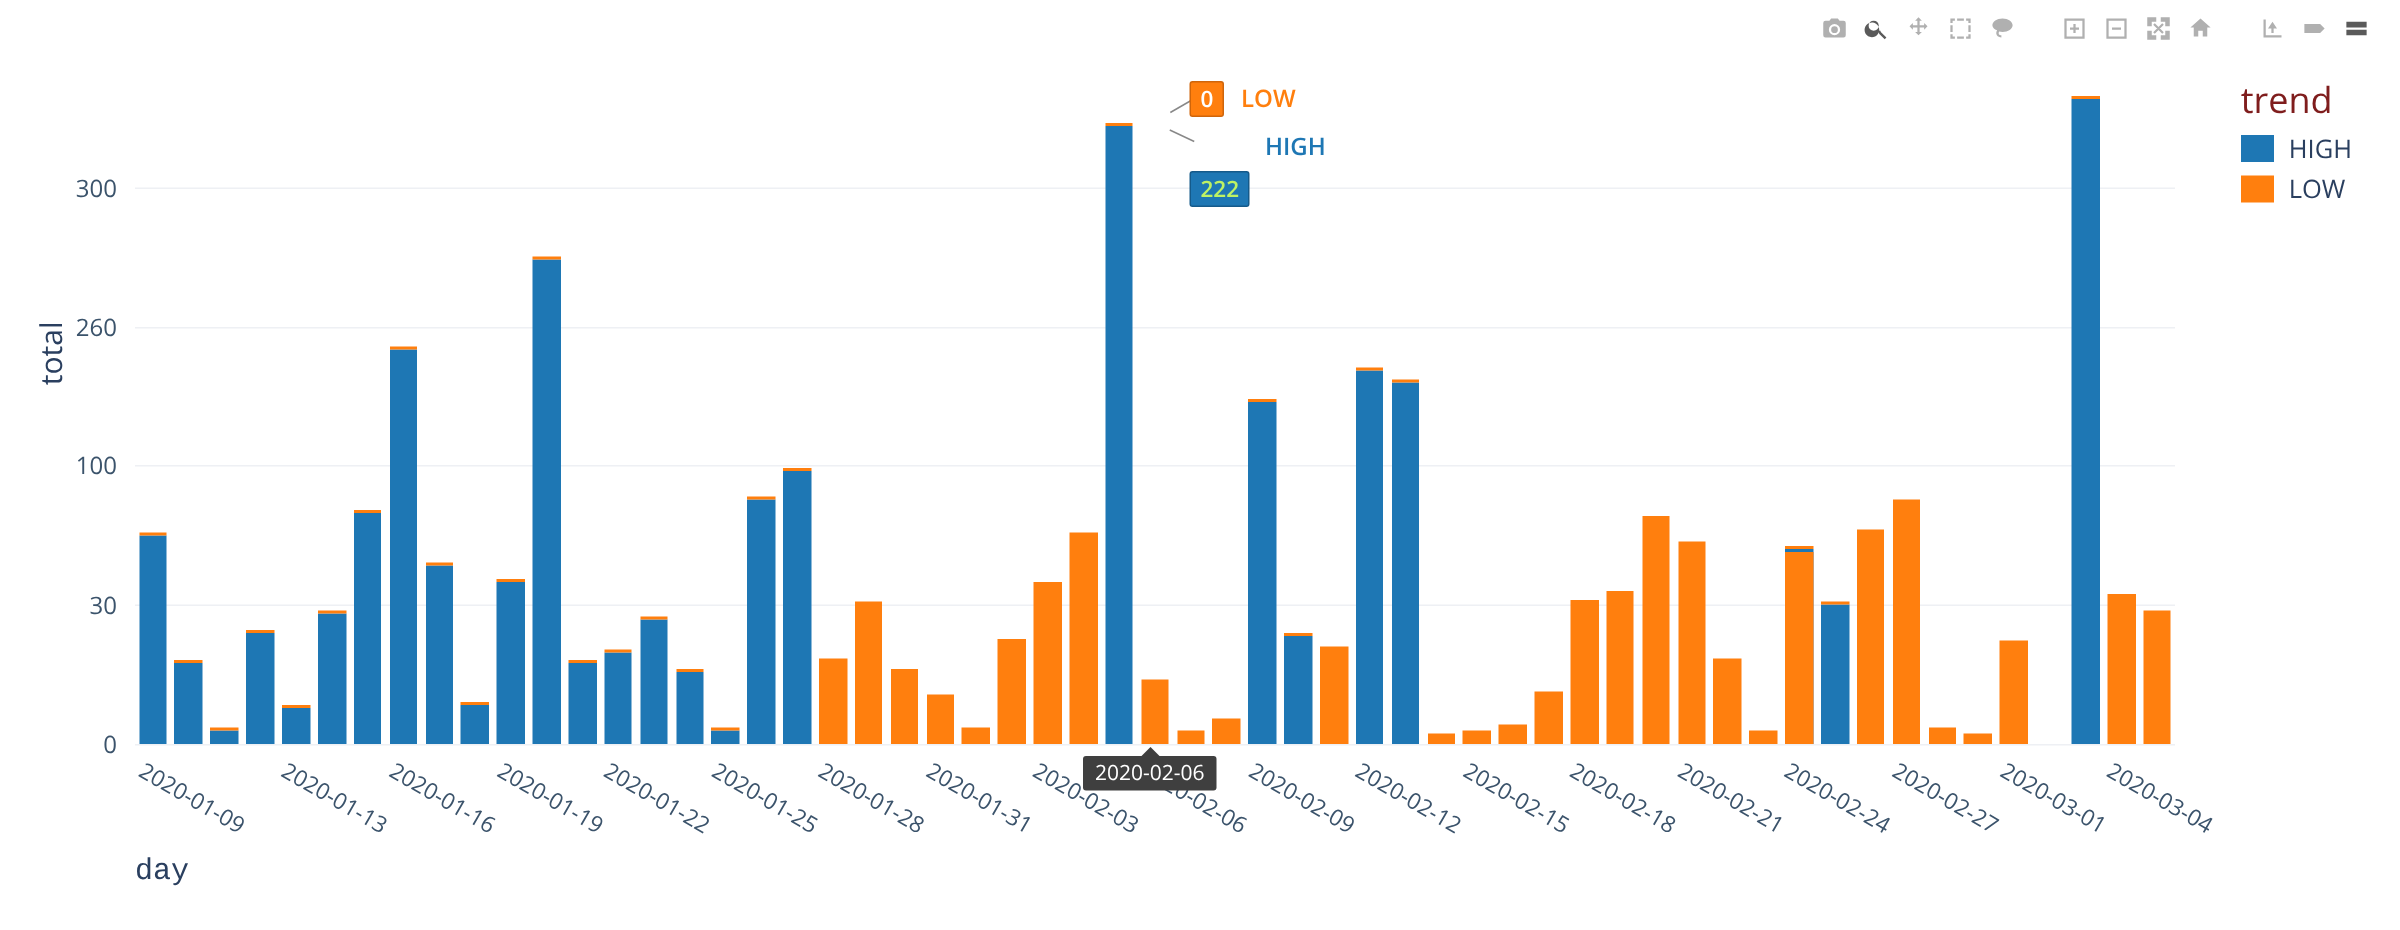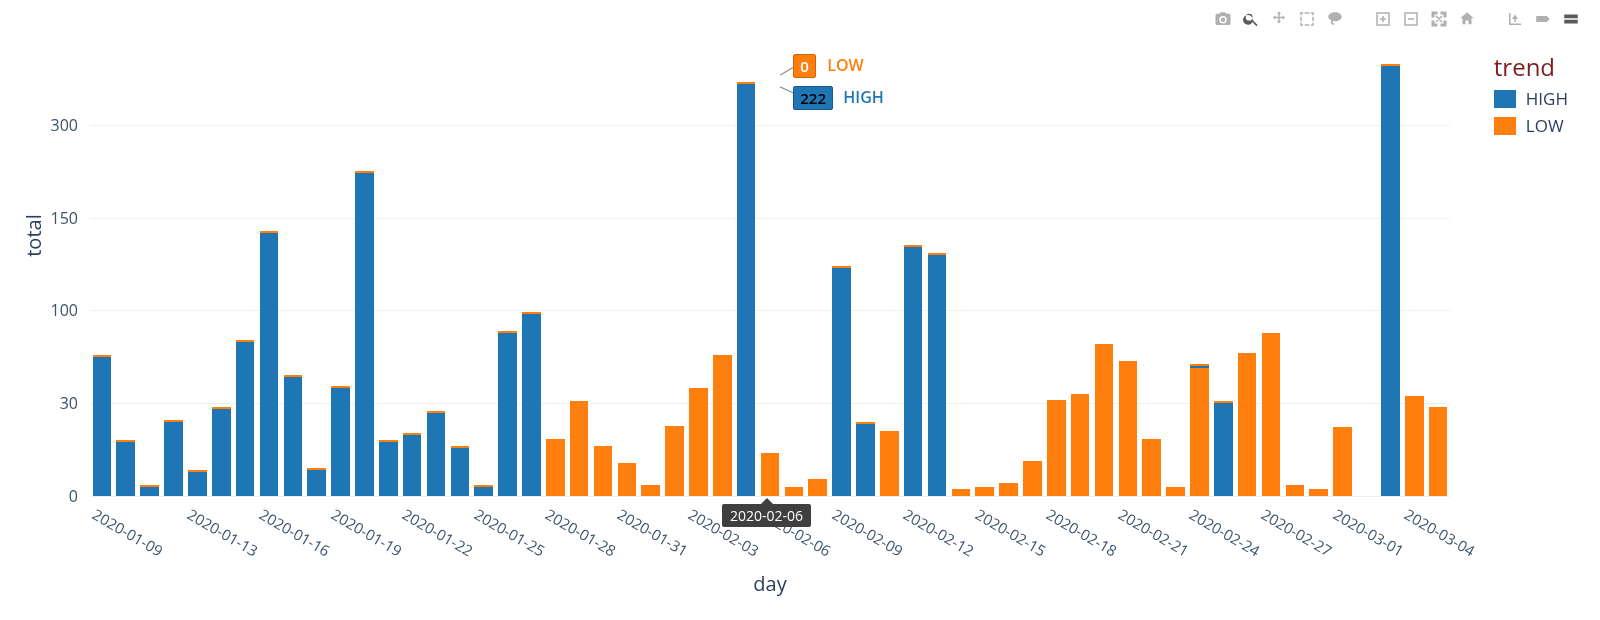--- a/index.html
+++ b/index.html
@@ -89,24 +89,24 @@
     top: 278px; 
     transform: rotate(-90deg) translateX(50%);
     transform-origin: left top;
     font-size: 20px;
     color: #2a3f5f;
   }
   .xlabel {
     position: absolute;
     left: 90px;
     width: 1360px;
-    text-align: center;
     top: 570px;
     font-size: 20px;
     color: #2a3f5f;
+    font-family: Liberation Mono, monospace;
   }
 
   .bar {
     position: absolute;
     bottom: 0;
   }
   .bar.high { background: #1e77b4; }
   .bar.low  { background: #ff7f0e; }
   .bar .cap-low { position:absolute; top:-2px; left:0; right:0; height:2px; background:#ff7f0e; }
 
@@ -144,21 +144,21 @@
     position: absolute;
     font-size: 15px;
     font-weight: 600;
     padding: 1px 6px;
     border: 1px solid;
     border-radius: 2px;
     background: #fff;
   }
   .callout-box.low  { color:#ff7f0e; background:#ff7f0e; border-color:#cf650a; }
   .callout-box.low span.val { color:#fff; }
-  .callout-box.high { color:#000000; background:#1e77b4; border-color:#155a8a; }
+  .callout-box.high { color:#bef264; background:#1e77b4; border-color:#155a8a;margin-top:28px; }
   .callout-label { font-weight:600; margin-left:4px; }
   .callout-label.low  { color:#ff7f0e; }
   .callout-label.high { color:#1e77b4; }
   .callout-line {
     position:absolute;
     height:1px;
     background:#888;
   }
 </style>
 </head>
@@ -238,21 +238,21 @@
   <div class="legend-item">
     <span class="legend-swatch" style="background:#ff7f0e"></span>
     <span>LOW</span>
   </div>
 </div>
 
 <div id="yticks-holder">
     <div class="ytick" style="left: 0px; top: 496px; width: 78px;">0</div>
     <div class="ytick" style="left: 0px; top: 403.234px; width: 78px;">30</div>
     <div class="ytick" style="left: 0px; top: 310.468px; width: 78px;">100</div>
-    <div class="ytick" style="left: 0px; top: 217.702px; width: 78px;">150</div>
+    <div class="ytick" style="left: 0px; top: 217.702px; width: 78px;">260</div>
     <div class="ytick" style="left: 0px; top: 124.936px; width: 78px;">300</div>
   </div>
 <div class="ylabel">total</div>
 
 <div class="plot-area" id="plot">
     <div class="gridline" style="top: 436px;"></div>
     <div class="gridline" style="top: 343.234px;"></div>
     <div class="gridline" style="top: 250.468px;"></div>
     <div class="gridline" style="top: 157.702px;"></div>
     <div class="gridline" style="top: 64.9362px;"></div>

